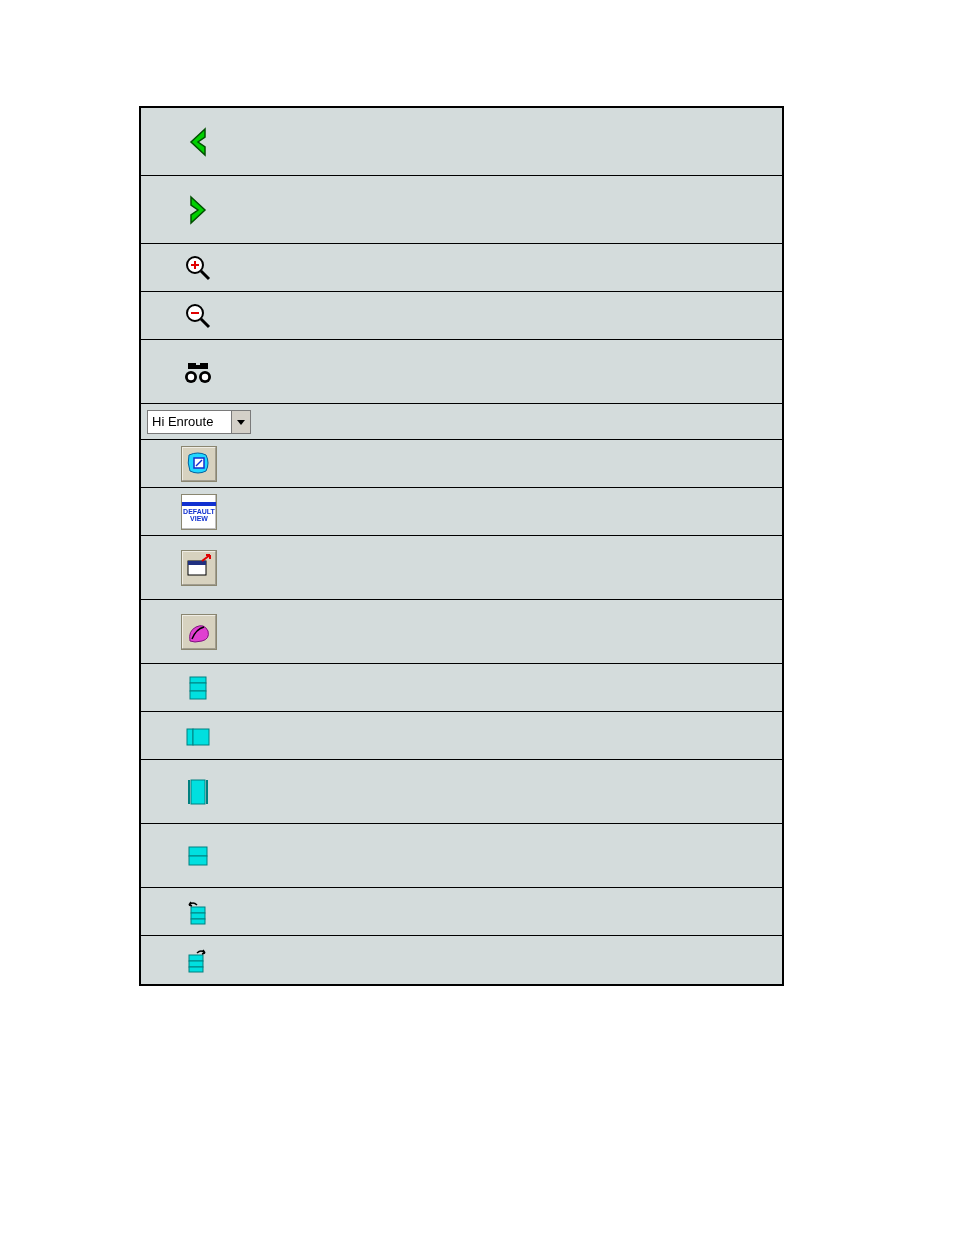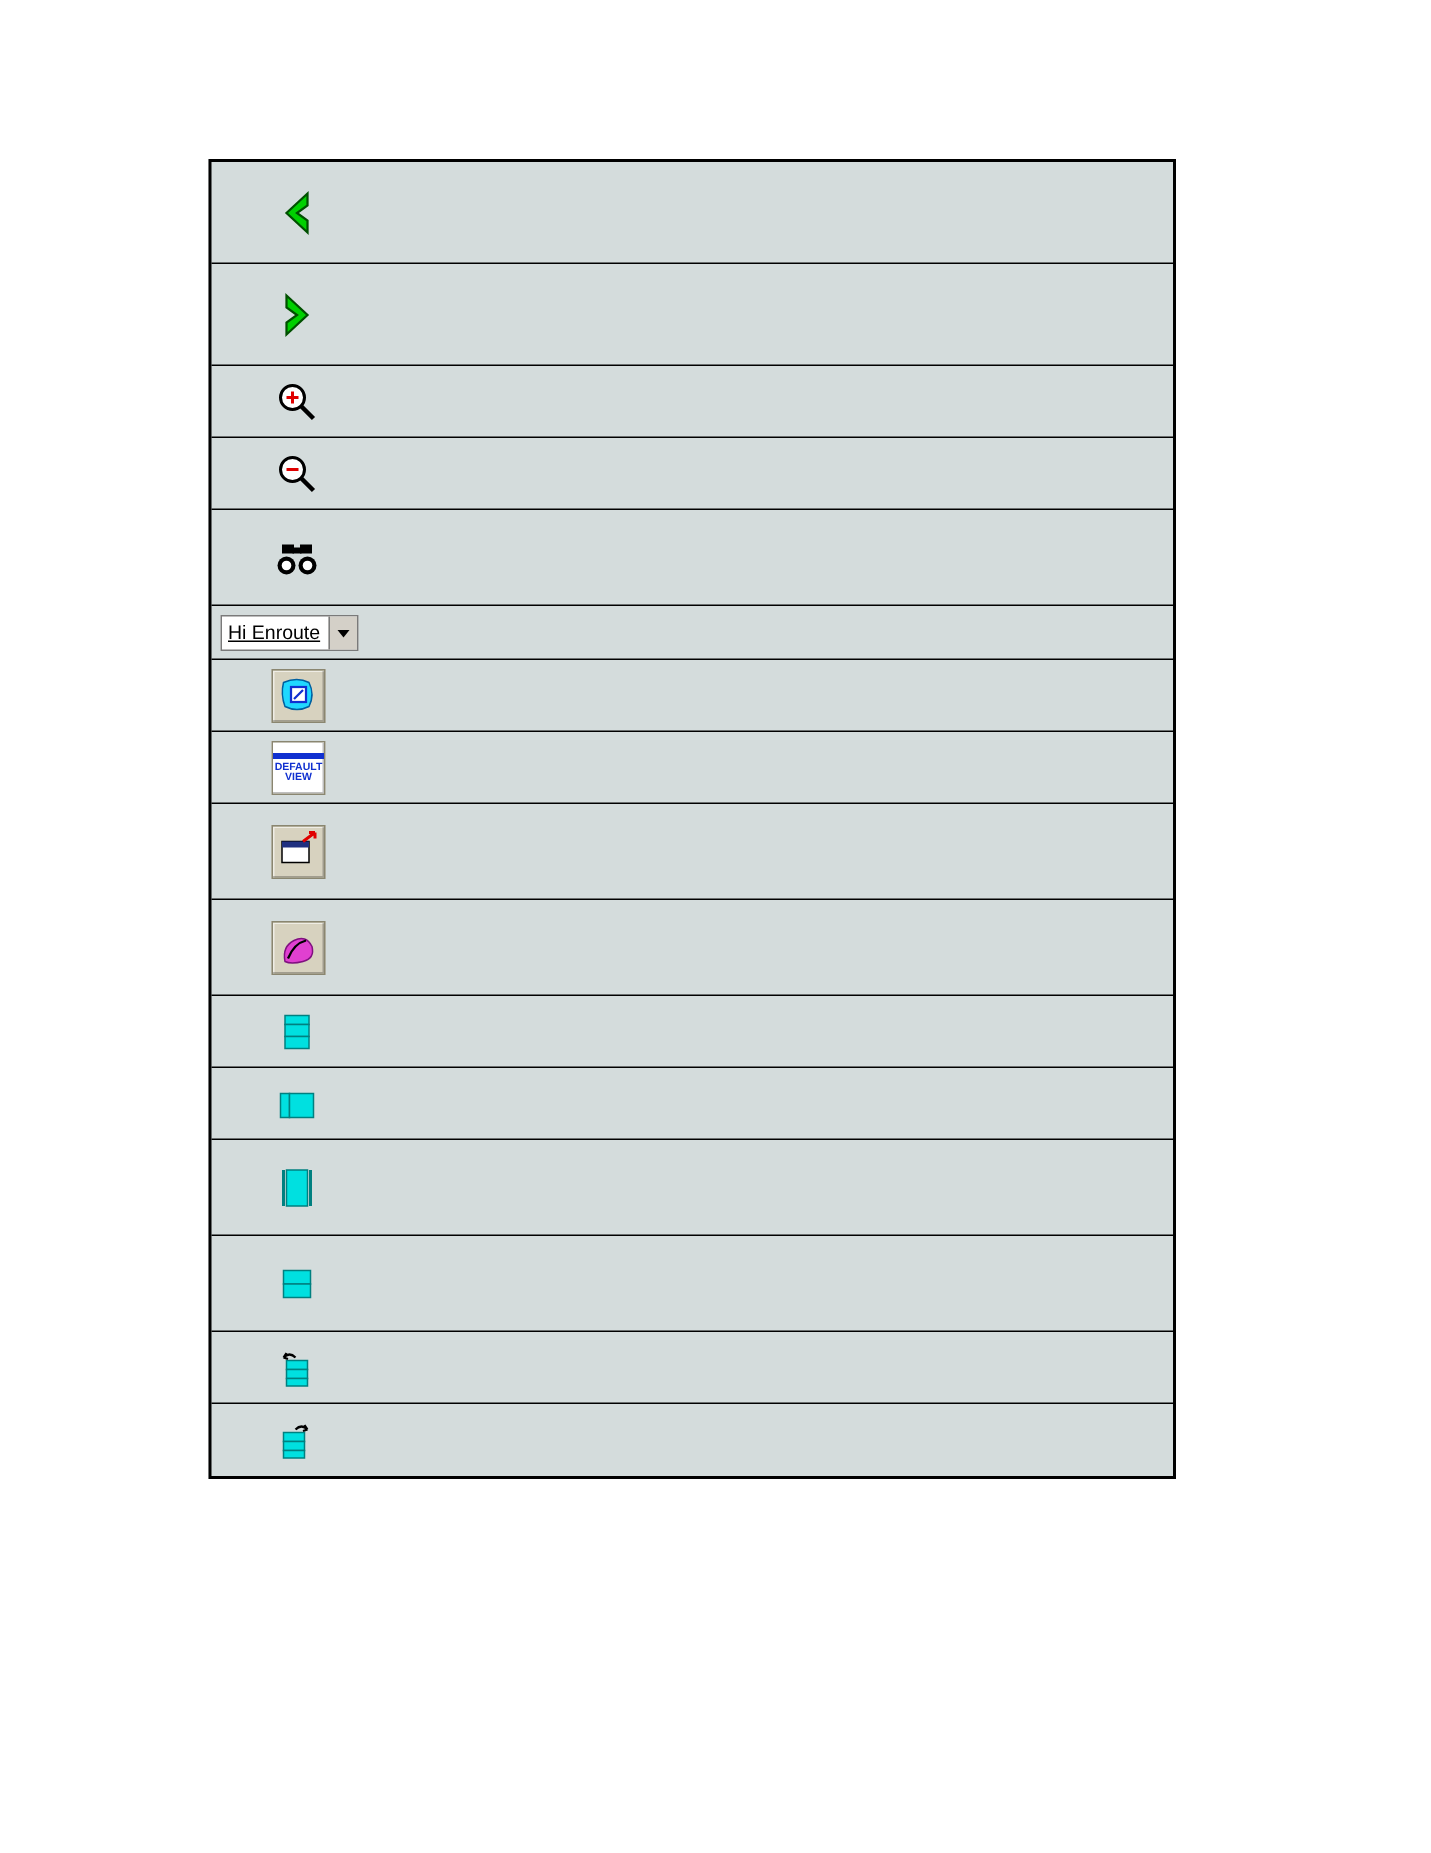--- a/index.html
+++ b/index.html
@@ -51,21 +51,21 @@
   .icon-btn svg { display: block; }
   .select {
     display: inline-flex;
     align-items: center;
     height: 22px;
     background: #fff;
     border: 1px solid #7a7a7a;
     font-size: 13px;
     padding: 0 0 0 4px;
   }
-  .select .sel-text { padding-right: 6px; text-decoration: underline; }
+  .select .sel-text { padding-right: 18px; }
   .select .sel-btn {
     width: 18px;
     height: 100%;
     background: #d4d0c8;
     border-left: 1px solid #7a7a7a;
     display: flex;
     align-items: center;
     justify-content: center;
   }
 </style>

